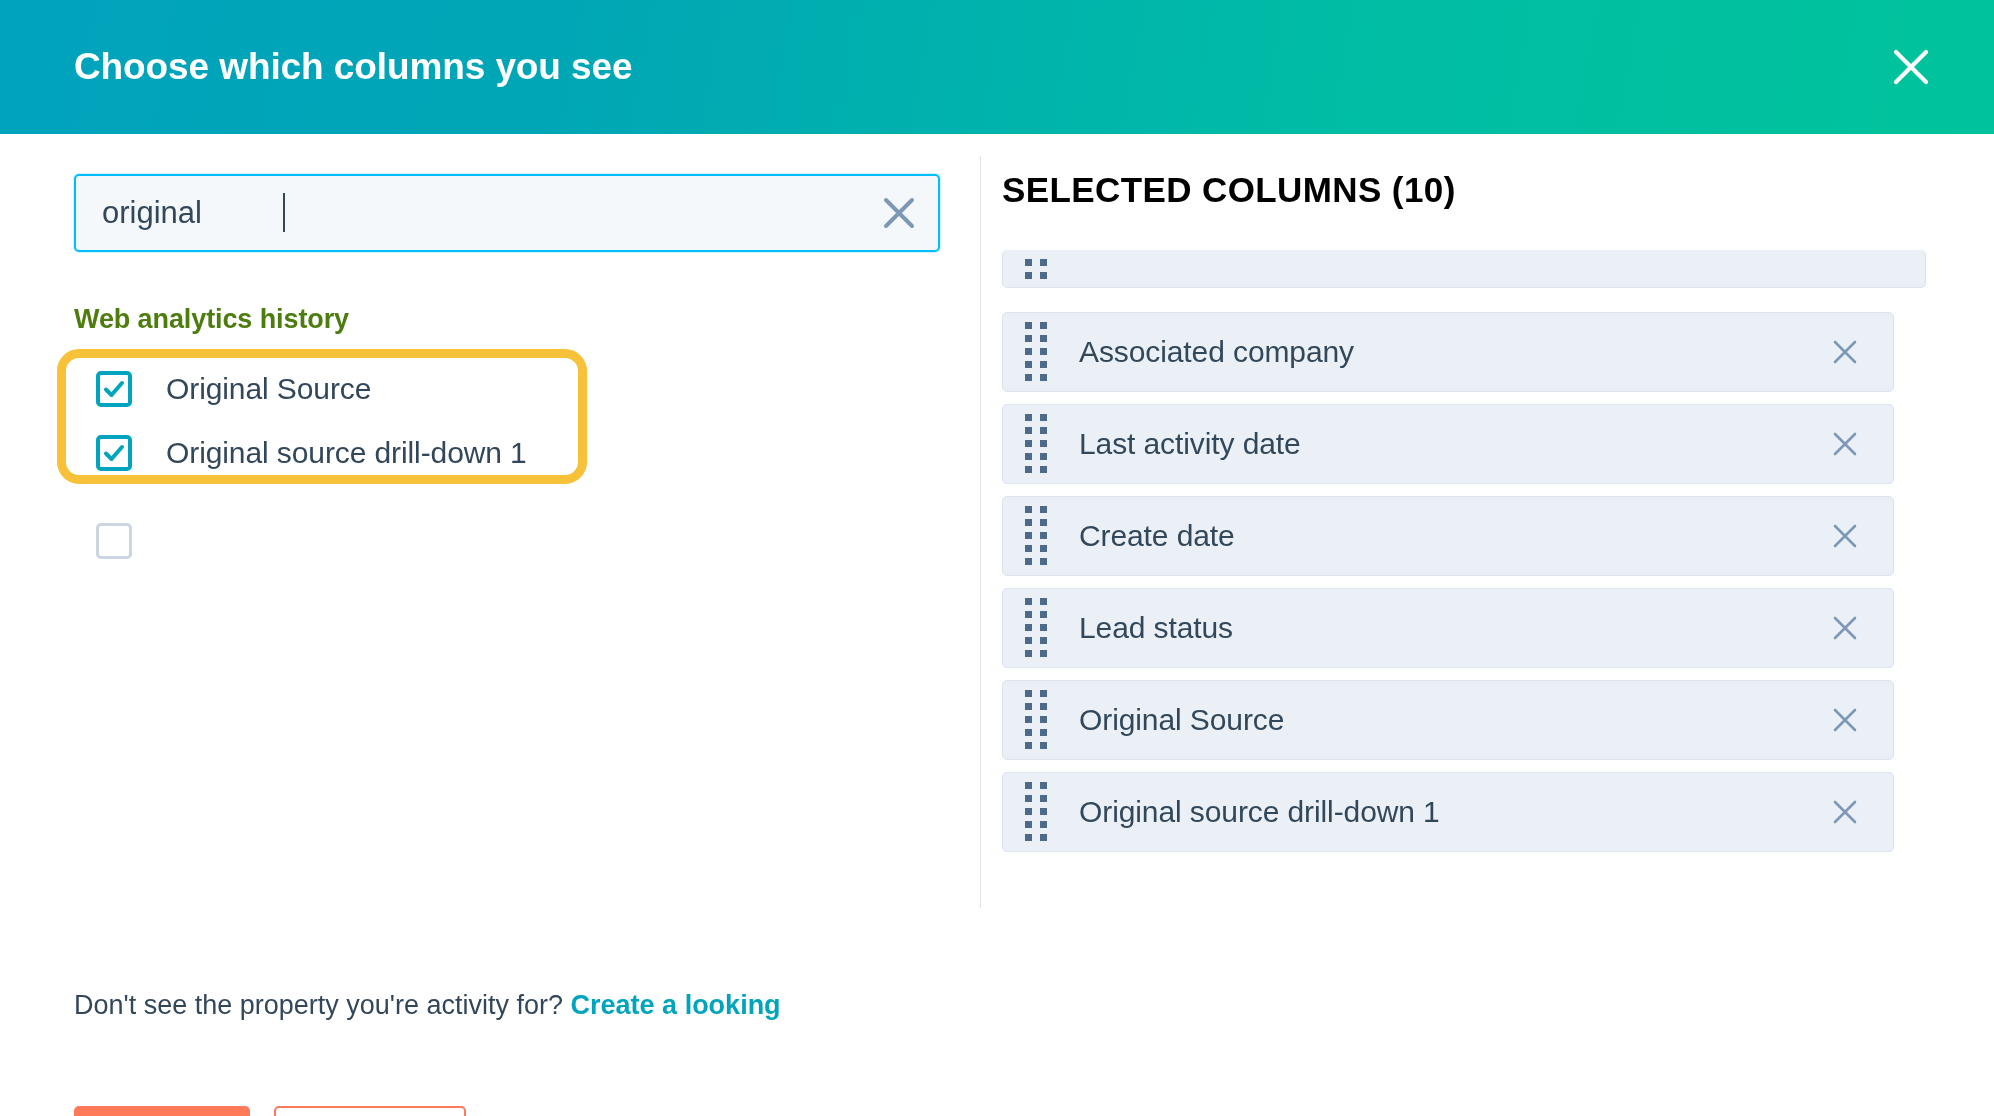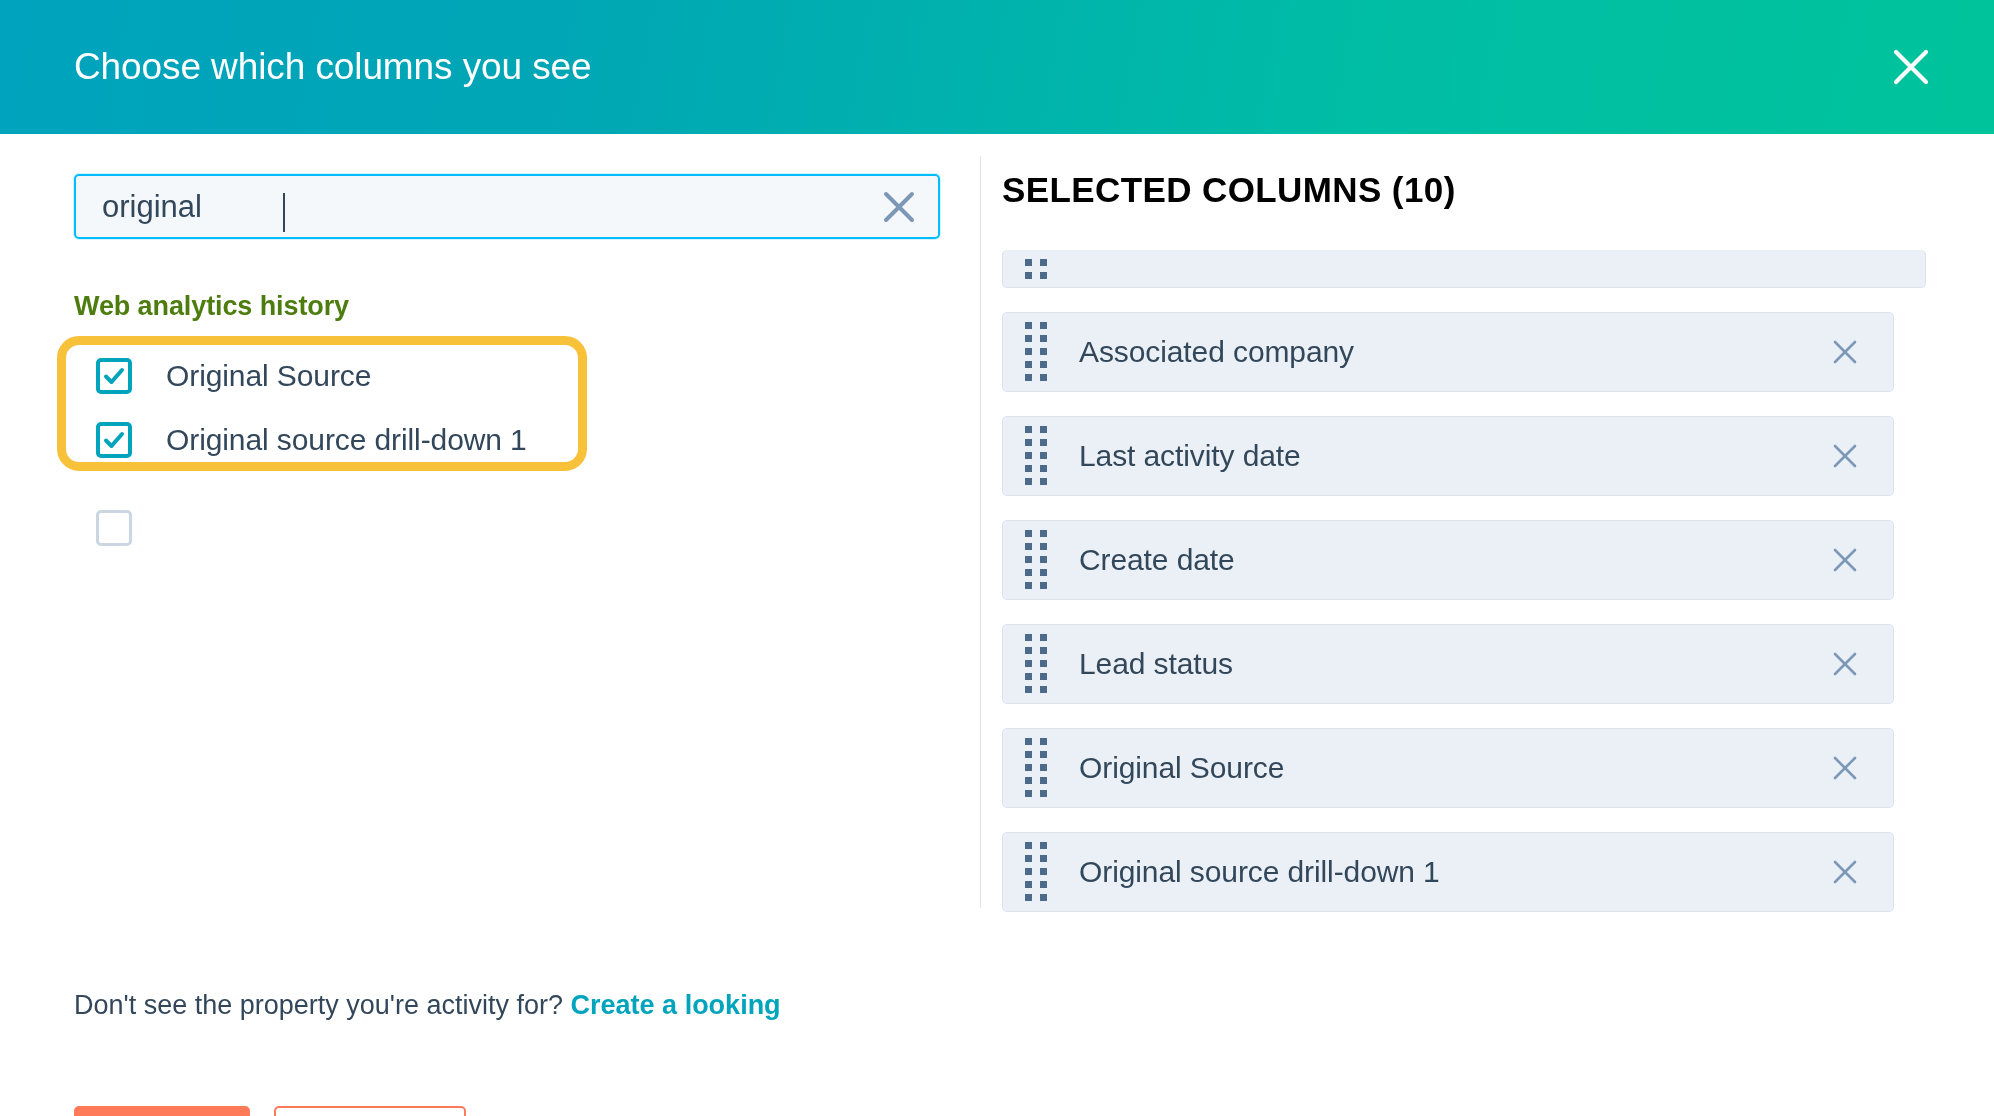--- a/index.html
+++ b/index.html
@@ -31,21 +31,21 @@
     height: 134px;
     background: linear-gradient(100deg, #00a3bd 0%, #00a6b5 28%, #00bda5 68%, #00c39b 100%);
     display: flex;
     align-items: center;
     justify-content: space-between;
     padding: 0 52px 0 74px;
     box-sizing: border-box;
   }
   .modal-title {
     font-size: 37px;
-    font-weight: 400;
+    font-weight: 700;
     color: #ffffff;
     letter-spacing: -0.1px;
     line-height: 1.1;
     white-space: nowrap;
     text-align: center;
   }
   .close-btn {
     width: 62px;
     height: 62px;
     display: flex;
@@ -79,21 +79,21 @@
     top: 22px;
     width: 1px;
     height: 752px;
     background: #dfe3eb;
   }
 
   
   .search-wrap {
     position: relative;
     width: 866px;
-    height: 65px;
+    height: 78px;
     border: 2px solid #00bdff;
     border-radius: 5px;
     background: #f5f8fa;
     box-sizing: border-box;
     display: flex;
     align-items: center;
     box-shadow: 0 0 0 1px rgba(0,189,255,0.18);
   }
   .search-input {
     flex: 1;
@@ -260,21 +260,21 @@
     position: relative;
   }
   .sel-row {
     position: relative;
     height: 80px;
     background: #eaf0f6;
     border: 1px solid #dbe3ec;
     border-radius: 5px;
     display: flex;
     align-items: center;
-    margin-bottom: 24px;
+    margin-bottom: 12px;
     box-sizing: border-box;
     cursor: grab;
   }
   .sel-row.clipped {
     height: 38px;
     margin-bottom: 24px;
     overflow: hidden;
     align-items: flex-end;
     border-bottom-left-radius: 5px;
     border-bottom-right-radius: 5px;

